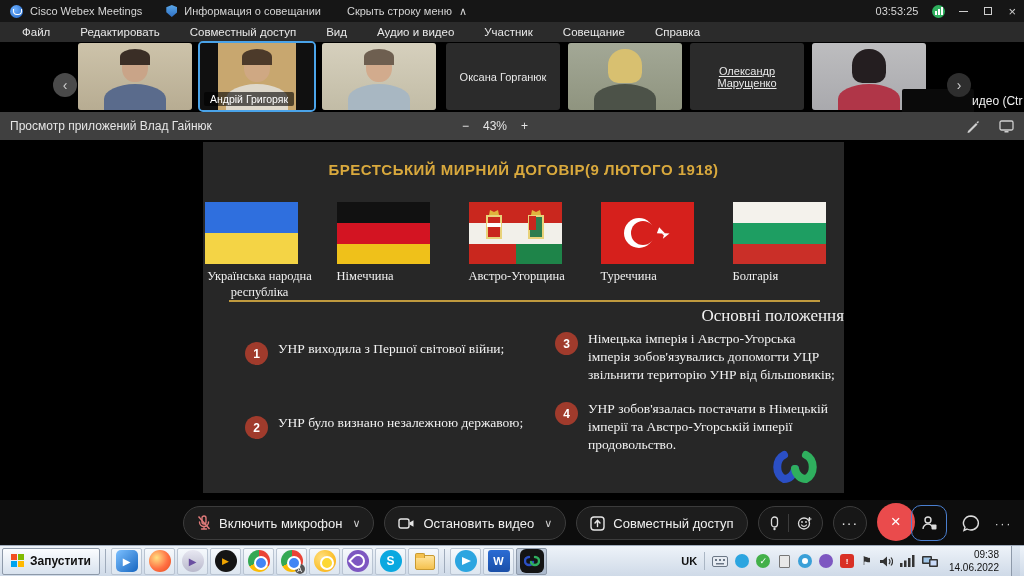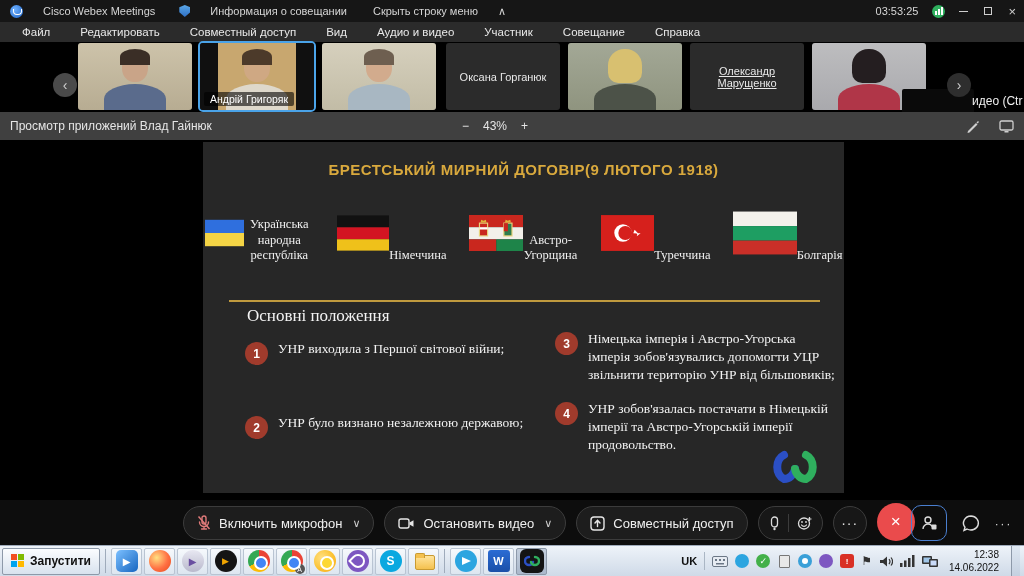--- a/index.html
+++ b/index.html
@@ -2,21 +2,21 @@
 <html><head>
 <meta charset="utf-8">
 <style>
   * { margin:0; padding:0; box-sizing:border-box; }
   html,body { width:1024px; height:576px; background:#000; font-family:"Liberation Sans", sans-serif; }
   #app { position:relative; width:1024px; height:576px; overflow:hidden; background:#000; }
 
   
   .titlebar { position:absolute; left:0; top:0; width:1024px; height:22px; background:#161616;
     display:flex; align-items:center; color:#d6d6d6; font-size:11px; }
-  .tb-group { display:flex; gap:20px; margin-left:10px; }
+  .tb-group { display:flex; gap:7px; margin-left:10px; }
   .webex-ball { width:13px; height:13px; border-radius:50%; background:radial-gradient(circle at 35% 35%, #6fb1ff, #1c63c7); position:relative; }
   .webex-ball::after{content:"";position:absolute;left:3px;top:4px;width:7px;height:5px;border:1px solid #fff;border-top:none;border-radius:0 0 4px 4px;}
   .shield-icon { width:11px; height:12px; background:linear-gradient(#5aa7e8,#2e6fc4); clip-path:polygon(50% 0,100% 18%,100% 60%,50% 100%,0 60%,0 18%); }
   .tb-right { margin-left:auto; display:flex; align-items:center; gap:14px; margin-right:8px; }
   .conn-icon { width:13px; height:13px; border-radius:50%; background:#2faf5e; position:relative; }
   .conn-icon i { position:absolute; bottom:3px; width:2px; background:#fff; }
   .winctl { display:flex; align-items:center; gap:16px; color:#cfcfcf; }
   .wc-min { width:9px; height:1px; background:#cfcfcf; }
   .wc-max { width:8px; height:8px; border:1px solid #cfcfcf; }
   .wc-close { font-size:13px; line-height:1; }
@@ -56,25 +56,25 @@
   .zoom-ctrl { position:absolute; left:462px; display:flex; align-items:center; gap:14px; font-size:12px; }
   .share-icons { margin-left:auto; margin-right:10px; display:flex; align-items:center; gap:20px; }
 
   
   .content { position:absolute; left:0; top:140px; width:1024px; height:360px; background:#000; }
   .slide { position:absolute; left:195px; top:2px; width:641px; height:351px; background:#272727;
     color:#eee;margin-left:8px; }
   .slide-title { margin-top:19px; text-align:center; color:#d9a93d; font-weight:bold; font-size:15px;
     letter-spacing:.5px; }
   .flags-row { position:absolute; left:0; top:60px; width:100%; display:flex; justify-content:center; gap:22px; }
-  .flag-item { width:110px; display:flex; flex-direction:row; align-items:flex-end; }
+  .flag-item { width:110px; display:flex; flex-direction:column; align-items:flex-start; }
   .flag-item svg { width:93px; height:62px; display:block; }
   .flag-label { margin-top:5px; font-family:"Liberation Serif", serif; font-size:12.5px; color:#f0f0f0; text-align:center; line-height:1.25; }
   .divider { position:absolute; left:26px; right:24px; top:158px; height:2px; background:#c09a3e; }
-  .section-title { position:absolute; left:0; top:164px; width:100%; text-align:left;
+  .section-title { position:absolute; left:0; top:164px; width:100%; text-align:right;
     font-family:"Liberation Serif", serif; font-size:17px; color:#f3f3f3;padding-left:44px; }
   .point { position:absolute; display:flex; gap:10px; align-items:flex-start; }
   .pt-circle { flex:0 0 auto; width:23px; height:23px; border-radius:50%; background:#a03b2c; color:#fff;
     font-size:12px; font-weight:bold; display:flex; align-items:center; justify-content:center; margin-top:2px; }
   .pt-text { font-family:"Liberation Serif", serif; font-size:13.5px; line-height:1.35; color:#f2f2f2; }
   .p1 { left:42px; top:198px; width:300px; }
   .p2 { left:42px; top:272px; width:300px; }
   .p3 { left:352px; top:188px; width:282px; }
   .p4 { left:352px; top:258px; width:282px; }
   .wx-watermark { position:absolute; right:26px; bottom:8px; }
@@ -548,20 +548,20 @@
       </span>
       <span>
         <svg width="16" height="13" viewBox="0 0 16 13">
             <rect x="0" y="1" width="10" height="8" rx="1" fill="#333"></rect>
             <rect x="1.5" y="2.5" width="7" height="5" fill="#9fc5e8"></rect>
             <rect x="7" y="4" width="9" height="8" rx="1" fill="#333"></rect>
             <rect x="8.5" y="5.5" width="6" height="5" fill="#c9daf8"></rect>
           </svg>
       </span>
       <div class="clock">
-        <div>12:38</div>
+        <div>09:38</div>
         <div>14.06.2022</div>
       </div>
       <div class="show-desktop"></div>
     </div>
   </div>
 
 </div>
 
 </body></html>

